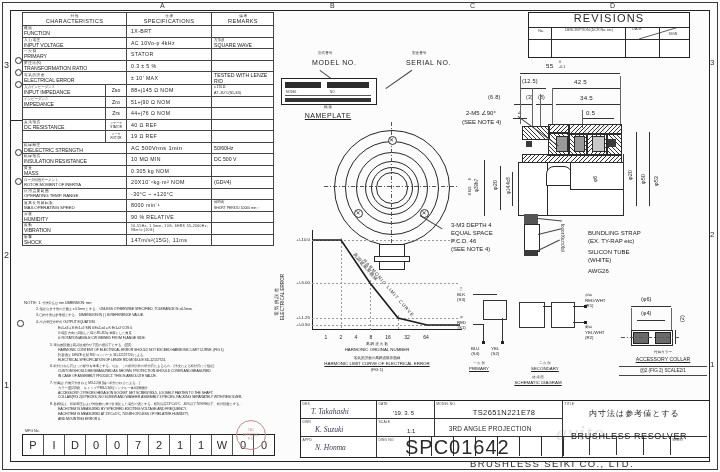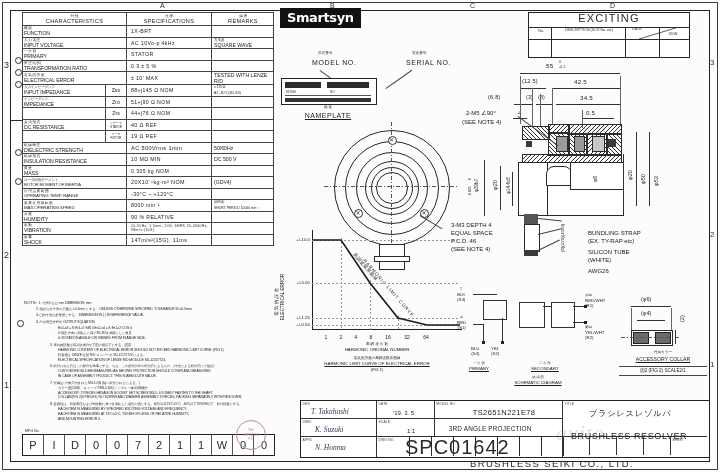--- a/index.html
+++ b/index.html
@@ -360,21 +360,20 @@
     <div class="cell">0</div>
     <div class="cell">7</div>
     <div class="cell">2</div>
     <div class="cell">1</div>
     <div class="cell">1</div>
     <div class="cell">W</div>
     <div class="cell">0</div>
     <div class="cell">0</div>
   </div>
 
-  <div id="logo">Smartsyn</div>
 
   <div class="txt" style="left:318px;top:52px;font-size:3.6px;color:#333;">形式番号</div>
   <div class="txt" style="left:312px;top:59px;font-size:7px;letter-spacing:.6px;">MODEL NO.</div>
   <div class="txt" style="left:412px;top:52px;font-size:3.6px;color:#333;">製造番号</div>
   <div class="txt" style="left:406px;top:59px;font-size:7px;letter-spacing:.6px;">SERIAL NO.</div>
   <div class="leader" style="left:320px;top:70px;width:25px;transform:rotate(36deg);"></div>
   <div class="leader" style="left:412px;top:70px;width:32px;transform:rotate(145deg);"></div>
 
   <div id="nameplate">
     <div class="npBarA"></div>
@@ -607,21 +606,21 @@
     <div class="colDark" style="left:16px;top:36px;width:14px;height:10px;"></div>
     <div class="colDark" style="left:38px;top:36px;width:14px;height:10px;"></div>
     <div class="cl" style="left:4px;top:41px;width:60px;"></div>
     <div class="dimlineV" style="left:58px;top:34px;height:14px;"></div>
     <div class="slbl" style="left:2px;top:54px;width:88px;font-size:3.6px;">付属カラー</div>
     <div class="slbl u" style="left:2px;top:60px;width:88px;font-size:5.2px;">ACCESSORY COLLAR</div>
     <div class="slbl" style="left:2px;top:70px;width:88px;font-size:4.6px;border-top:0.8px solid #444;border-bottom:0.8px solid #444;padding:1px 0;">図2 (FIG 2) SCALE2/1</div>
   </div>
 
   <div id="revisions">
-    <div id="revTitle" style="top:-1px;">EXCITING</div>
+    <div id="revTitle" style="top:-1px;">REVISIONS</div>
     <div class="ln hl" style="left:0;top:14px;width:160px;"></div>
     <div class="ln vl" style="left:22px;top:14px;height:30px;"></div>
     <div class="ln vl" style="left:96px;top:14px;height:30px;"></div>
     <div class="ln vl" style="left:130px;top:14px;height:30px;"></div>
     <div class="ln hl" style="left:0;top:26px;width:160px;"></div>
     <div class="revHdr" style="left:2px;top:17px;width:20px;">No.</div>
     <div class="revHdr" style="left:24px;top:16px;width:72px;">DESCRIPTION (DCR No. etc)</div>
     <div class="revHdr" style="left:97px;top:15px;width:22px;">DATE</div>
     <div class="revHdr" style="left:130px;top:20px;width:28px;">SIGN</div>
     <svg style="position:absolute;left:110px;top:14px;" width="50" height="12">
@@ -670,21 +669,21 @@
       </div>
       <div style="height:18px;position:relative;">
         <span class="tbLbl">DWG NO.</span>
         <span class="tbVal bigno" style="left:28px;top:-1px;">SPC01642</span>
       </div>
     </div>
 
     <div class="tbCol" style="width:144px;border-right:none;">
       <div class="tbRow" style="height:36px;">
         <span class="tbLbl">TITLE</span>
-        <span class="tbVal jpTitle" style="left:26px;top:7px;">ブラシレスレゾルバ</span>
+        <span class="tbVal jpTitle" style="left:26px;top:7px;">内寸法は参考値とする</span>
         <span class="tbVal enTitle" style="left:8px;top:30px;">BRUSHLESS RESOLVER</span>
       </div>
       <div style="height:18px;position:relative;display:flex;">
         <div style="flex:1;border-right:1px solid #333;"></div>
         <div style="flex:1;border-right:1px solid #333;"></div>
         <div style="flex:1;border-right:1px solid #333;"></div>
         <div style="flex:1;border-right:1px solid #333;"></div>
         <div style="flex:1.4;position:relative;">
             <span class="tbLbl">SHEET</span>
           </div>

